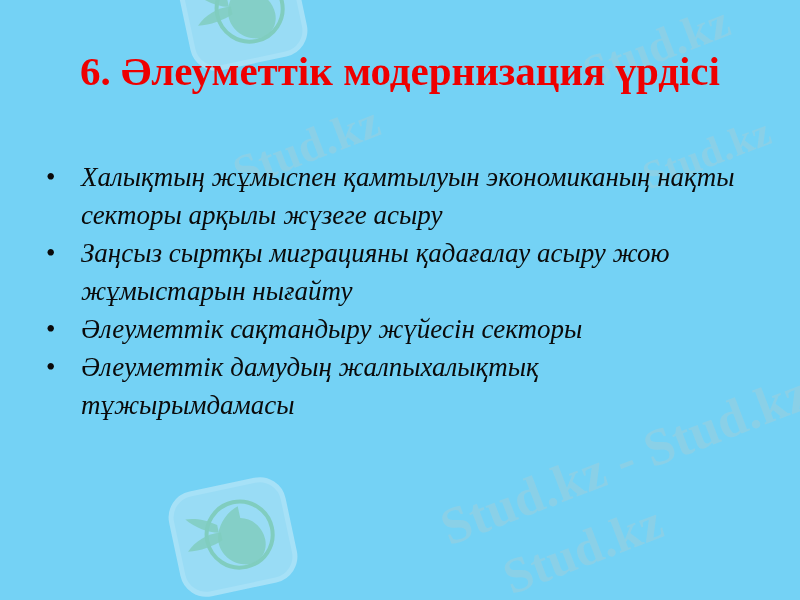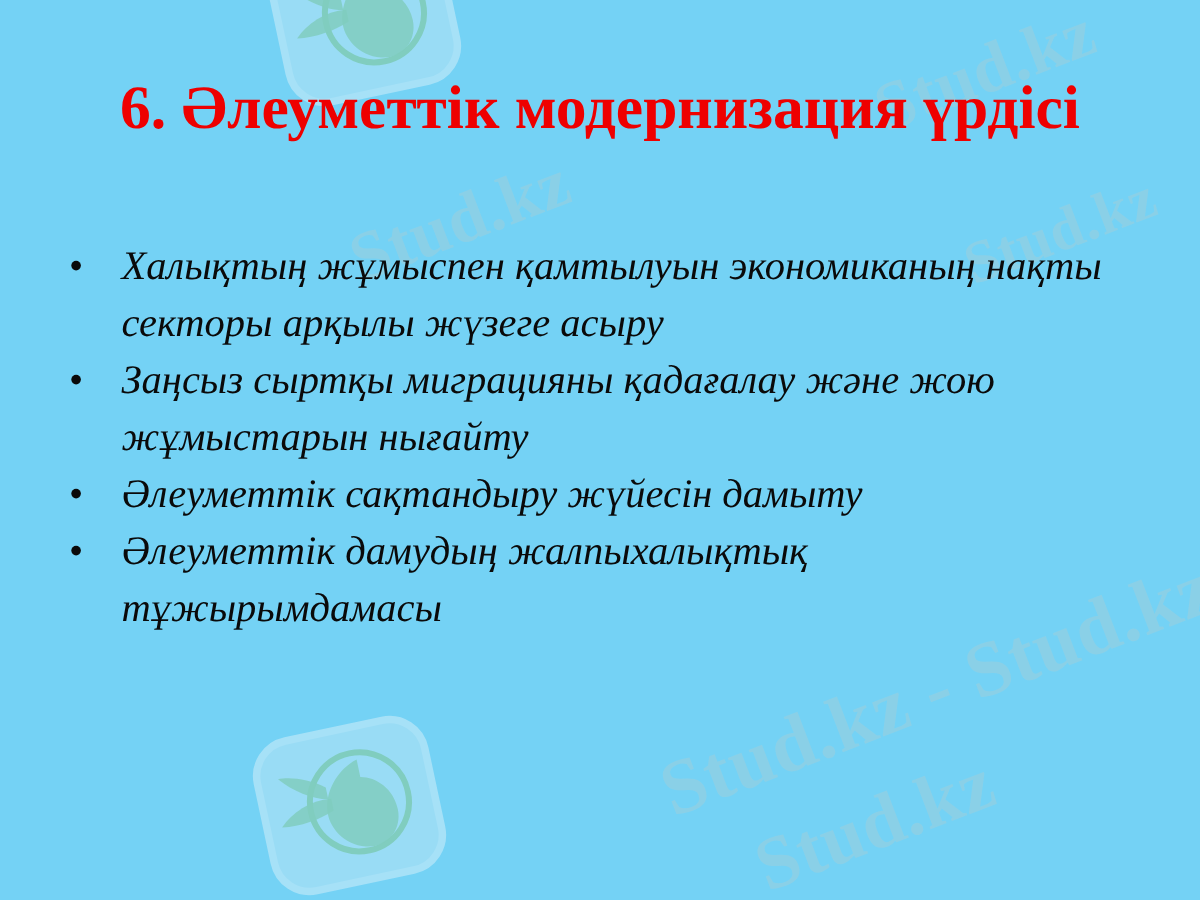--- a/index.html
+++ b/index.html
@@ -151,26 +151,26 @@
 
     <ul class="bullet-list">
 
       <li class="bullet-item">
         <span class="bullet-marker">•</span>
         <span class="bullet-text">Халықтың жұмыспен қамтылуын экономиканың нақты секторы арқылы жүзеге асыру</span>
       </li>
 
       <li class="bullet-item">
         <span class="bullet-marker">•</span>
-        <span class="bullet-text">Заңсыз сыртқы миграцияны қадағалау және жою жұмыстарын нығайту</span>
+        <span class="bullet-text">Заңсыз сыртқы миграцияны қадағалау асыру жою жұмыстарын нығайту</span>
       </li>
 
       <li class="bullet-item">
         <span class="bullet-marker">•</span>
-        <span class="bullet-text">Әлеуметтік сақтандыру жүйесін дамыту</span>
+        <span class="bullet-text">Әлеуметтік сақтандыру жүйесін секторы</span>
       </li>
 
       <li class="bullet-item">
         <span class="bullet-marker">•</span>
         <span class="bullet-text">Әлеуметтік дамудың жалпыхалықтық тұжырымдамасы</span>
       </li>
 
     </ul>
   </div>
 </div>

